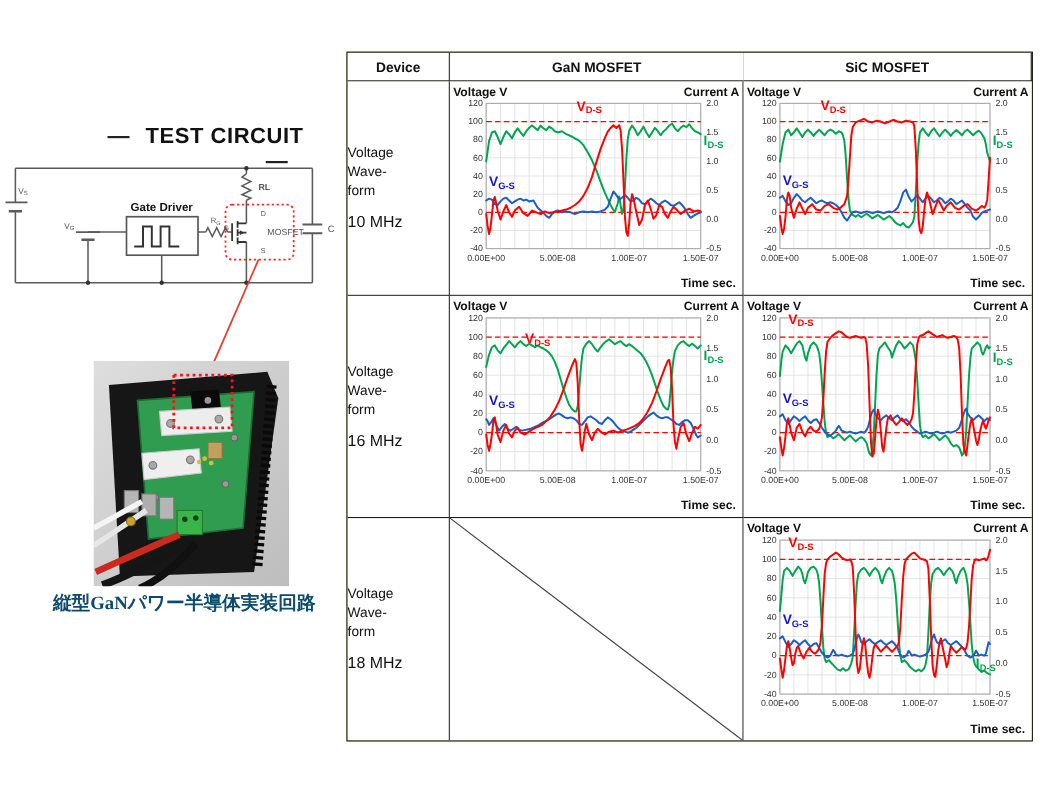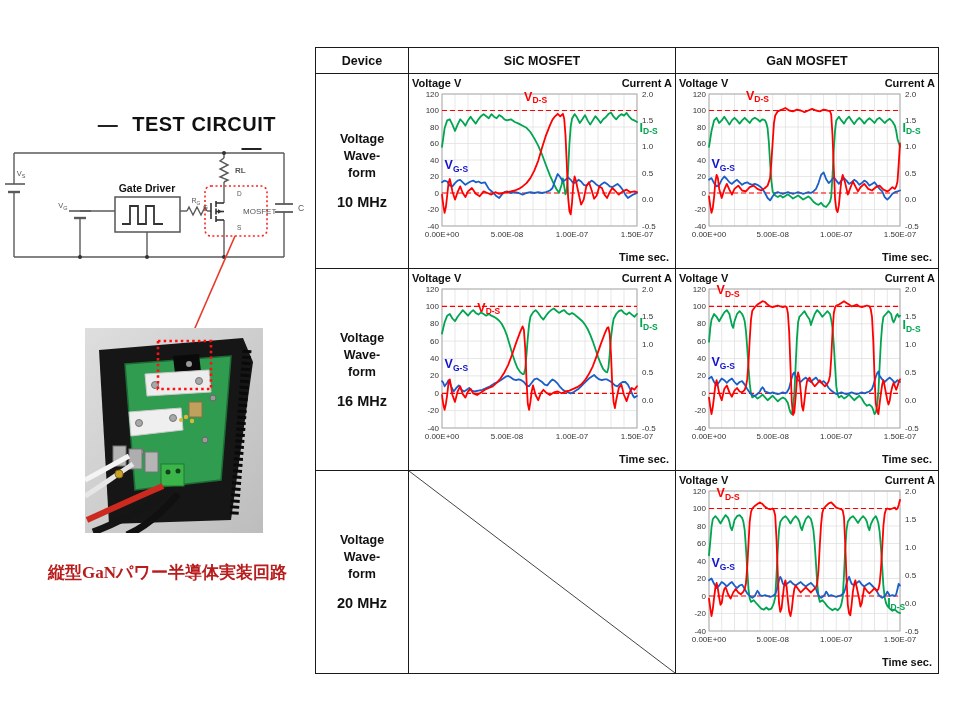--- a/index.html
+++ b/index.html
@@ -17,22 +17,22 @@
   
   .results-table{position:absolute;left:315px;top:47px;display:grid;
                  grid-template-columns:93px 267px 262px;
                  grid-template-rows:26px 195px 202px 202px;
                  border:1.5px solid #1a1a1a;background:#4d7c0f;}
   .cell{position:relative;box-sizing:border-box;background:#fff;}
   .br{border-right:1.5px solid #1a1a1a;}
   .bb{border-bottom:1.5px solid #1a1a1a;}
   .hdr{display:flex;align-items:center;justify-content:center;
        font-weight:bold;font-size:12.5px;color:#111;}
-  .rowlab{display:flex;flex-direction:column;align-items:center;justify-content:center;
-          font-weight:bold;font-size:12.5px;color:#111;line-height:17px;}
+  .rowlab{display:flex;flex-direction:column;align-items:flex-start;justify-content:center;
+          font-weight:normal;font-size:12.5px;color:#111;line-height:17px;}
   .rowlab .freq{margin-top:12px;font-size:14.5px;}
   .chart-box{position:absolute;inset:0;text-align:center;}
   svg text.axhead{font-family:"Liberation Sans",sans-serif;font-weight:bold;font-size:11px;fill:#111;}
   svg text.tick{font-family:"Liberation Sans",sans-serif;font-size:8px;fill:#333;}
   svg text.serlab{font-family:"Liberation Sans",sans-serif;font-weight:bold;font-size:12.5px;}
   svg text.circlab{font-family:"Liberation Sans",sans-serif;fill:#555;}
 </style>
 </head>
 <body>
 
@@ -165,31 +165,31 @@
     <path d="M44,128 C 22,140 8,148 0,152" stroke="#F4F4F4" stroke-width="5" fill="none"></path>
     <path d="M48,136 C 24,152 10,162 0,168" stroke="#E6E6E6" stroke-width="5" fill="none"></path>
     <circle cx="34" cy="146" r="4" fill="#C9A227" stroke="#8a6d12"></circle>
     <path d="M78,158 C 50,170 20,184 2,192" stroke="#CC2A1E" stroke-width="6" fill="none"></path>
     <path d="M86,162 C 60,180 30,196 8,204" stroke="#151515" stroke-width="7" fill="none"></path>
     <path d="M93,166 C 76,186 58,200 42,207" stroke="#101010" stroke-width="7" fill="none"></path>
 
     <rect x="73" y="13" width="53" height="48" fill="none" stroke="#FF1111" stroke-width="2.6" stroke-dasharray="2.5,3.2"></rect>
   </svg>
 
-  <div class="photo-caption" style="color: #b91c1c; margin-top: 24px;">縦型GaNパワー半導体実装回路</div>
+  <div class="photo-caption" style="color: #0c4a6e;">縦型GaNパワー半導体実装回路</div>
 
   <div class="results-table">
     <div class="cell hdr br bb">
         <span>Device</span>
       </div>
+    <div class="cell hdr bb">
+        <span>GaN MOSFET</span>
+      </div>
     <div class="cell hdr br bb">
         <span>SiC MOSFET</span>
-      </div>
-    <div class="cell hdr bb">
-        <span>GaN MOSFET</span>
       </div>
 
     <div class="cell rowlab br bb">
       <div>Voltage</div>
       <div>Wave-</div>
       <div>form</div>
       <div class="freq">10 MHz</div>
     </div>
     <div class="cell br bb">
         <div class="chart-box"><svg width="266" height="194">
@@ -444,21 +444,21 @@
             <text x="226.5" y="60.0" text-anchor="start" class="serlab" fill="#00A550">I<tspan dy="2.5" font-size="8.5">D-S</tspan></text>
             <text x="35.5" y="97.3" text-anchor="start" class="serlab" fill="#1313CC">V<tspan dy="2.5" font-size="8.5">G-S</tspan></text>
             <text x="52.1" y="25.2" text-anchor="middle" class="serlab" fill="#FF0000">V<tspan dy="2.5" font-size="8.5">D-S</tspan></text>
           </svg></div>
       </div>
 
     <div class="cell rowlab br">
       <div>Voltage</div>
       <div>Wave-</div>
       <div>form</div>
-      <div class="freq">20 MHz</div>
+      <div class="freq">18 MHz</div>
     </div>
     <div class="cell br">
       <svg width="100%" height="100%" viewBox="0 0 100 100" preserveAspectRatio="none">
         <line x1="0" y1="0" x2="100" y2="100" stroke="#444" stroke-width="1" vector-effect="non-scaling-stroke"></line>
       </svg>
     </div>
     <div class="cell">
         <div class="chart-box"><svg width="262" height="202">
             <g stroke="#dcdcdc" stroke-width="0.7">
               <line x1="33.0" y1="20" x2="33.0" y2="160.0"></line>

